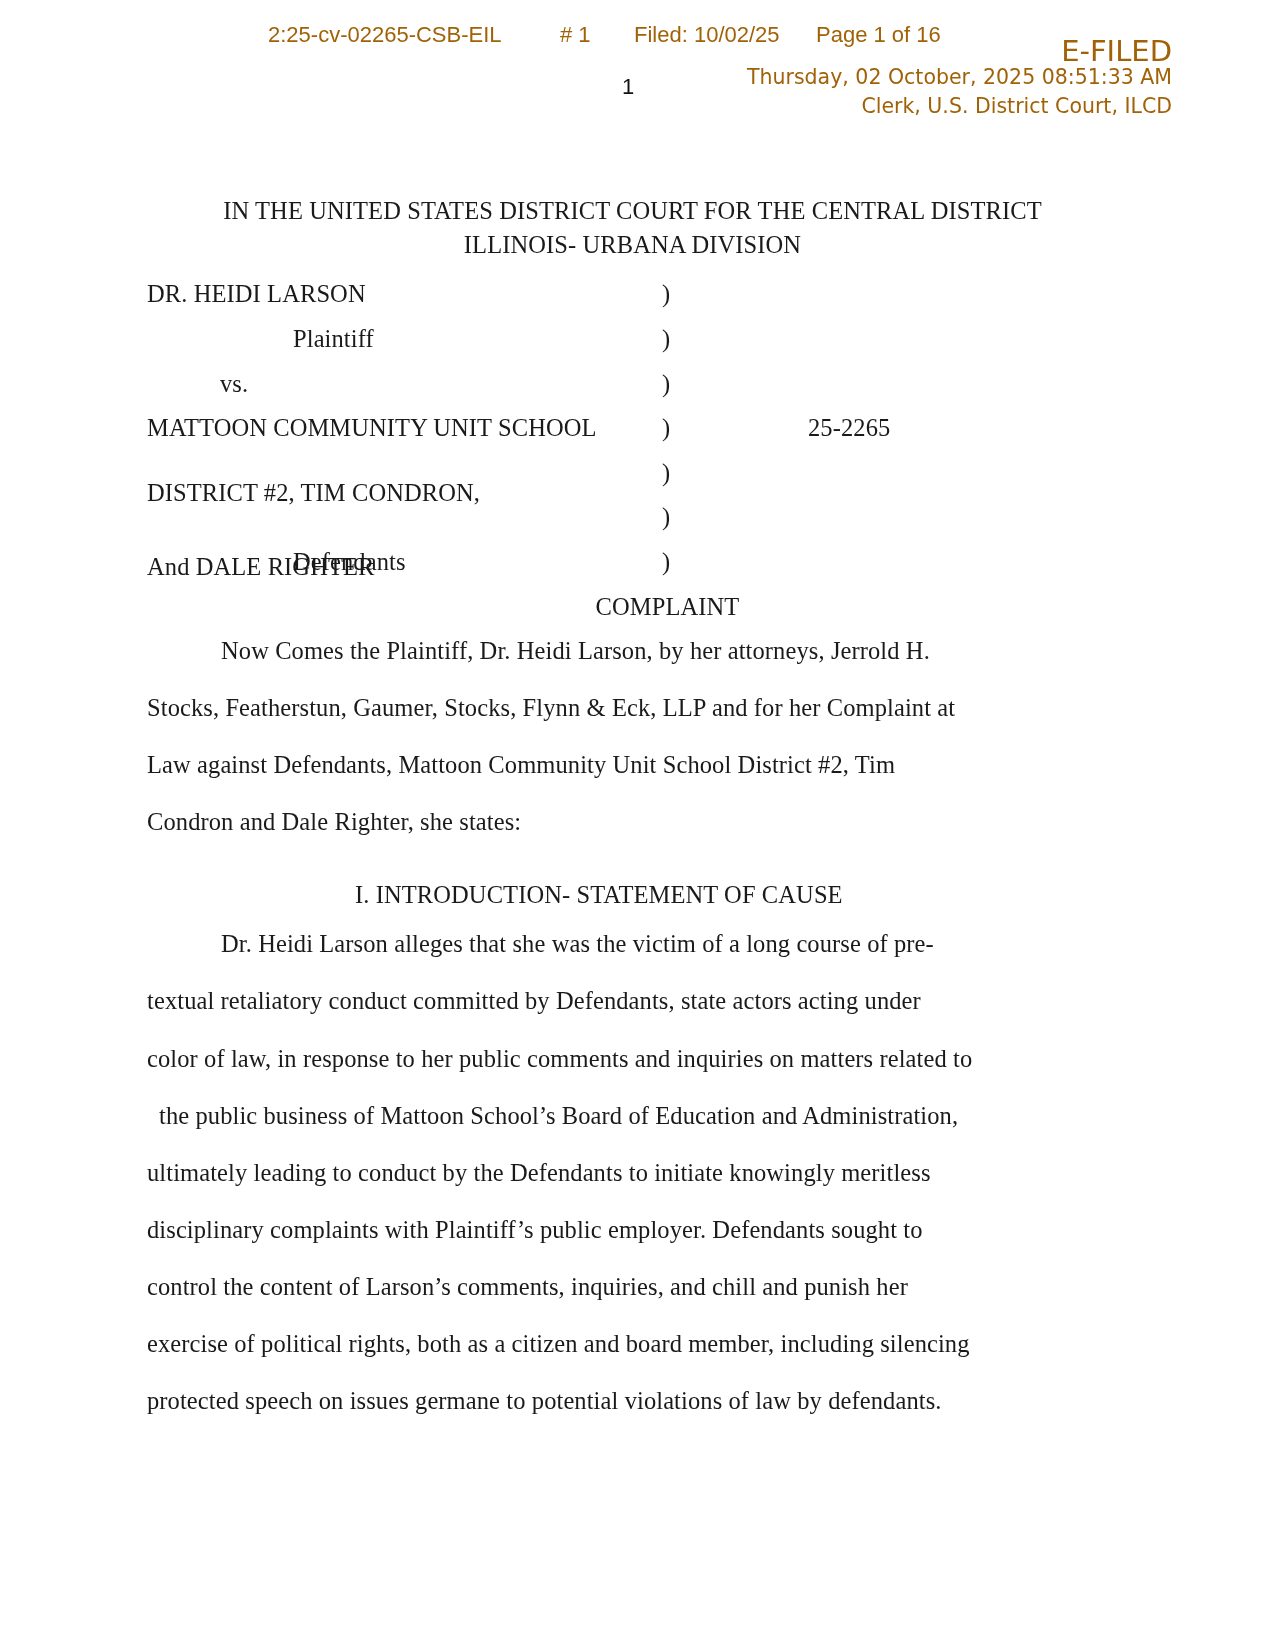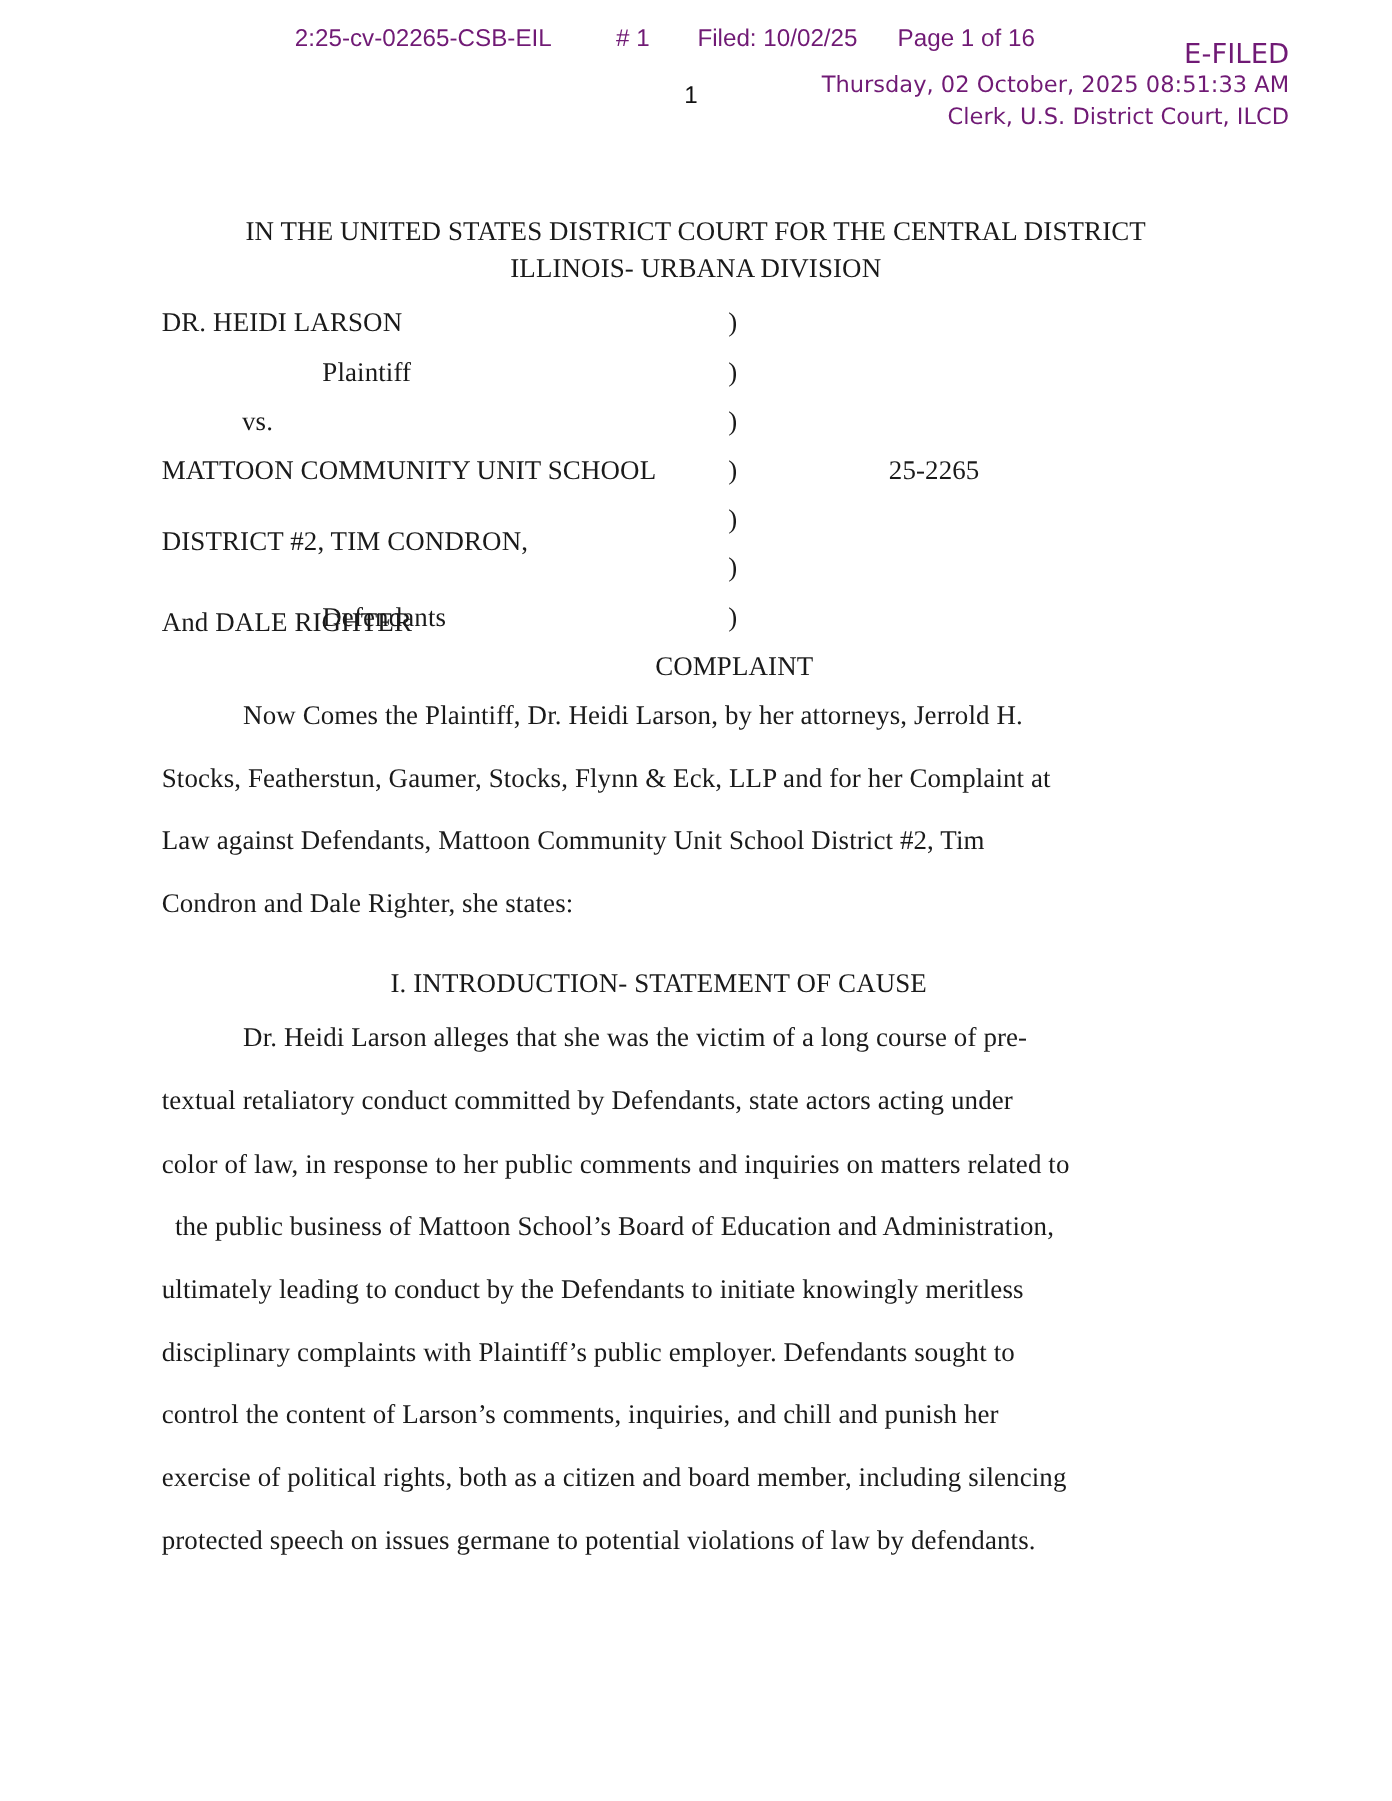--- a/index.html
+++ b/index.html
@@ -1,35 +1,35 @@
 <!DOCTYPE html>
 <html><head>
 <meta charset="utf-8">
 <style>
   html, body { margin: 0; padding: 0; background: #ffffff; }
   body { width: 1265px; height: 1637px; position: relative; overflow: hidden; }
-  .stamp { position: absolute; color: #701a75; font-family: "Liberation Sans", sans-serif; white-space: nowrap; }
+  .stamp { position: absolute; color: #a16207; font-family: "Liberation Sans", sans-serif; white-space: nowrap; }
   .hdr { top: 22px; font-size: 22px; }
   .pgnum { position: absolute; top: 74px; left: 622px; font-family: "Liberation Sans", sans-serif; font-size: 22px; color: #111; }
   .efiled { right: 93px; text-align: right; font-family: "DejaVu Sans", sans-serif; }
   .doc { position: absolute; font-family: "Liberation Serif", serif; color: #1a1a1a; font-size: 24.5px; white-space: nowrap; letter-spacing: 0.1px; }
   .center { left: 0; width: 1265px; text-align: center; }
   .paren { position: absolute; font-family: "Liberation Serif", serif; font-size: 24.5px; color: #1a1a1a; left: 662px; }
 </style>
 </head>
 <body>
 
 <div class="stamp hdr" style="left:268px;">2:25-cv-02265-CSB-EIL</div>
 <div class="stamp hdr" style="left:560px;"># 1</div>
 <div class="stamp hdr" style="left:634px;">Filed: 10/02/25</div>
 <div class="stamp hdr" style="left:816px;">Page 1 of 16</div>
 
 <div class="pgnum">1</div>
 
-<div class="stamp efiled" style="top:34px; font-size:25px;">E-FILED</div>
+<div class="stamp efiled" style="top:34px; font-size:29px;">E-FILED</div>
 <div class="stamp efiled" style="top:65px; font-size:20.5px;">Thursday, 02 October, 2025  08:51:33 AM</div>
 <div class="stamp efiled" style="top:94px; font-size:20.5px;">Clerk, U.S. District Court, ILCD</div>
 
 <div class="doc center" style="top:197px;">IN THE UNITED STATES DISTRICT COURT FOR THE CENTRAL DISTRICT</div>
 <div class="doc center" style="top:231px;">ILLINOIS- URBANA DIVISION</div>
 
 <div>
   <div class="doc" style="top:280px; left:147px;">DR. HEIDI LARSON</div>
   <div class="doc" style="top:325px; left:293px;">Plaintiff</div>
   <div class="doc" style="top:370px; left:220px;">vs.</div>

